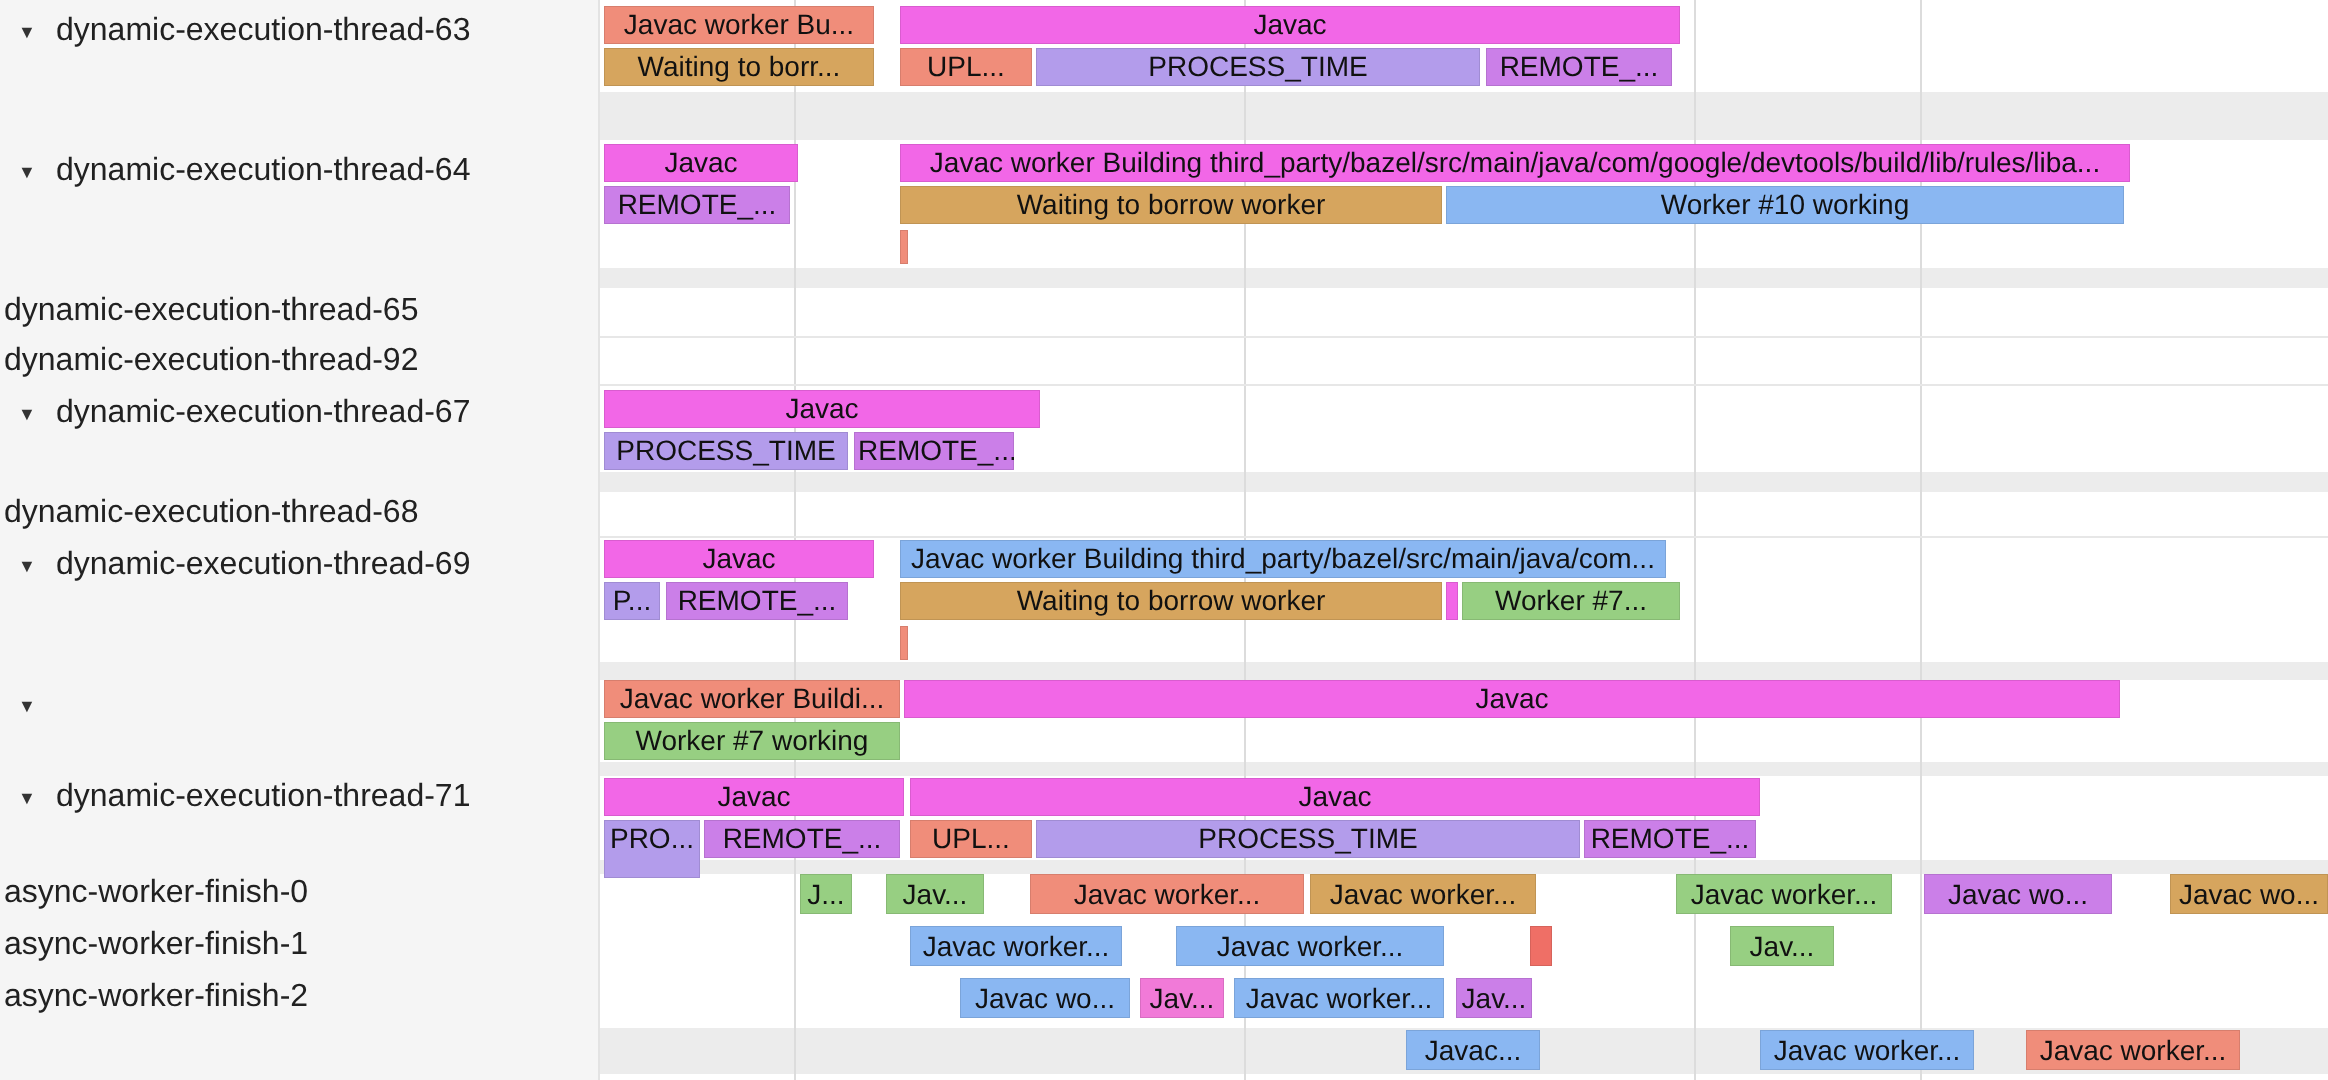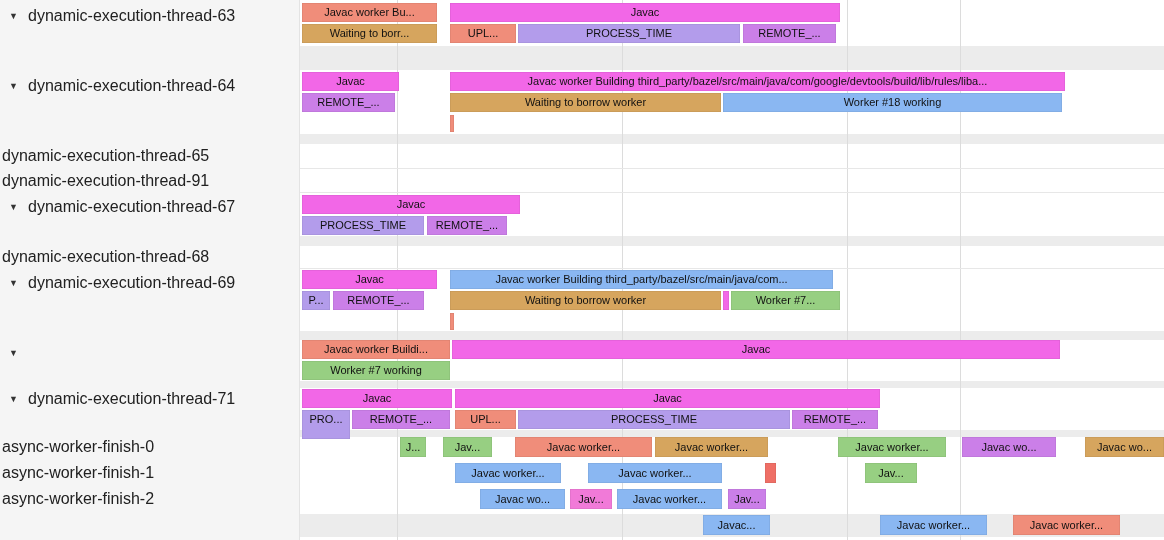--- a/index.html
+++ b/index.html
@@ -4,21 +4,21 @@
 <style>
   * { margin:0; padding:0; box-sizing:border-box; }
   html,body { width:1164px; height:540px; }
   body { font-family:"Liberation Sans", sans-serif; background:#ffffff; overflow:hidden; }
   .stage { position:relative; width:1164px; height:540px; background:#ffffff; }
   .timeline { position:absolute; inset:0; }
   .band { position:absolute; left:300px; right:0; background:#ececec; }
   .gridline { position:absolute; top:0; bottom:0; width:1px; background:#dcdcdc; }
   .separator { position:absolute; left:300px; right:0; height:1px; background:#e7e7e7; }
   .slice {
-    position:absolute; font-size:11px; color:#111111; text-align:center;
+    position:absolute; font-size:14px; color:#111111; text-align:center;
     white-space:nowrap; overflow:hidden; padding:0 2px;
     box-shadow: inset 0 0 0 0.5px rgba(0,0,0,0.10);
   }
   .sidebar {
     position:absolute; left:0; top:0; width:300px; height:540px;
     background:#f5f5f5; border-right:1px solid #e3e3e3; z-index:5;
   }
   .track-label {
     position:absolute; height:20px; display:flex; align-items:center;
     font-size:16px; color:#212121; white-space:nowrap;
@@ -50,21 +50,21 @@
       <div class="slice" style="left: 302px; top: 3px; width: 135px; height: 19px; line-height: 19px; background: rgb(240, 141, 122);">Javac worker Bu...</div>
       <div class="slice" style="left: 450px; top: 3px; width: 390px; height: 19px; line-height: 19px; background: rgb(242, 103, 231);">Javac</div>
       <div class="slice" style="left: 302px; top: 24px; width: 135px; height: 19px; line-height: 19px; background: rgb(214, 165, 94);">Waiting to borr...</div>
       <div class="slice" style="left: 450px; top: 24px; width: 66px; height: 19px; line-height: 19px; background: rgb(240, 141, 122);">UPL...</div>
       <div class="slice" style="left: 518px; top: 24px; width: 222px; height: 19px; line-height: 19px; background: rgb(179, 156, 235);">PROCESS_TIME</div>
       <div class="slice" style="left: 743px; top: 24px; width: 93px; height: 19px; line-height: 19px; background: rgb(203, 127, 232);">REMOTE_...</div>
       <div class="slice" style="left: 302px; top: 72px; width: 97px; height: 19px; line-height: 19px; background: rgb(242, 103, 231);">Javac</div>
       <div class="slice" style="left: 450px; top: 72px; width: 615px; height: 19px; line-height: 19px; background: rgb(242, 103, 231);">Javac worker Building third_party/bazel/src/main/java/com/google/devtools/build/lib/rules/liba...</div>
       <div class="slice" style="left: 302px; top: 93px; width: 93px; height: 19px; line-height: 19px; background: rgb(203, 127, 232);">REMOTE_...</div>
       <div class="slice" style="left: 450px; top: 93px; width: 271px; height: 19px; line-height: 19px; background: rgb(214, 165, 94);">Waiting to borrow worker</div>
-      <div class="slice" style="left: 723px; top: 93px; width: 339px; height: 19px; line-height: 19px; background: rgb(138, 183, 242);">Worker #18 working</div>
+      <div class="slice" style="left: 723px; top: 93px; width: 339px; height: 19px; line-height: 19px; background: rgb(138, 183, 242);">Worker #10 working</div>
       <div class="slice" style="left: 450px; top: 115px; width: 2px; height: 17px; line-height: 17px; background: rgb(240, 141, 122);"></div>
       <div class="slice" style="left: 302px; top: 195px; width: 218px; height: 19px; line-height: 19px; background: rgb(242, 103, 231);">Javac</div>
       <div class="slice" style="left: 302px; top: 216px; width: 122px; height: 19px; line-height: 19px; background: rgb(179, 156, 235);">PROCESS_TIME</div>
       <div class="slice" style="left: 427px; top: 216px; width: 80px; height: 19px; line-height: 19px; background: rgb(203, 127, 232);">REMOTE_...</div>
       <div class="slice" style="left: 302px; top: 270px; width: 135px; height: 19px; line-height: 19px; background: rgb(242, 103, 231);">Javac</div>
       <div class="slice" style="left: 450px; top: 270px; width: 383px; height: 19px; line-height: 19px; background: rgb(138, 183, 242);">Javac worker Building third_party/bazel/src/main/java/com...</div>
       <div class="slice" style="left: 302px; top: 291px; width: 28px; height: 19px; line-height: 19px; background: rgb(179, 156, 235);">P...</div>
       <div class="slice" style="left: 333px; top: 291px; width: 91px; height: 19px; line-height: 19px; background: rgb(203, 127, 232);">REMOTE_...</div>
       <div class="slice" style="left: 450px; top: 291px; width: 271px; height: 19px; line-height: 19px; background: rgb(214, 165, 94);">Waiting to borrow worker</div>
       <div class="slice" style="left: 723px; top: 291px; width: 6px; height: 19px; line-height: 19px; background: rgb(242, 103, 231);"></div>
@@ -105,21 +105,21 @@
         <span>dynamic-execution-thread-63</span>
       </div>
       <div class="track-label" style="top: 76px; left: 0px;">
         <span class="expander">▼</span>
         <span>dynamic-execution-thread-64</span>
       </div>
       <div class="track-label" style="top: 146px; left: 2px;">
         <span>dynamic-execution-thread-65</span>
       </div>
       <div class="track-label" style="top: 171px; left: 2px;">
-        <span>dynamic-execution-thread-91</span>
+        <span>dynamic-execution-thread-92</span>
       </div>
       <div class="track-label" style="top: 197px; left: 0px;">
         <span class="expander">▼</span>
         <span>dynamic-execution-thread-67</span>
       </div>
       <div class="track-label" style="top: 247px; left: 2px;">
         <span>dynamic-execution-thread-68</span>
       </div>
       <div class="track-label" style="top: 273px; left: 0px;">
         <span class="expander">▼</span>

